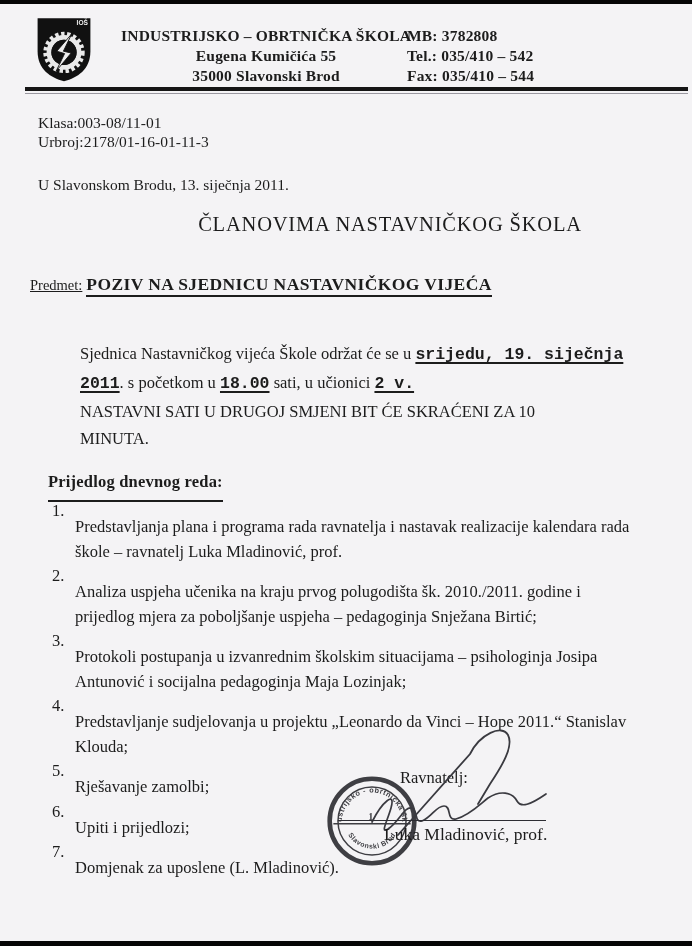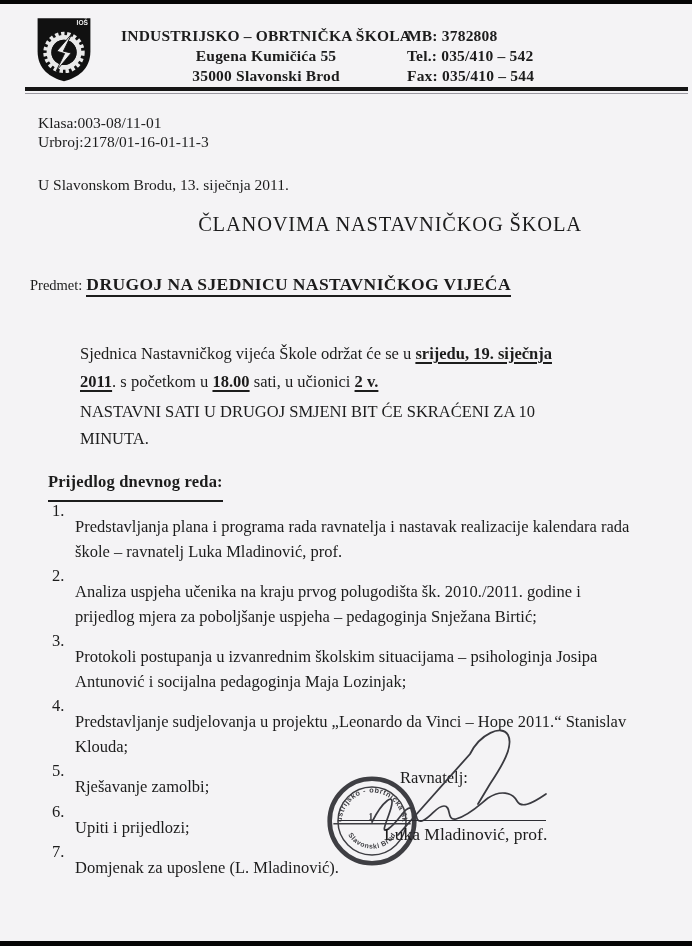--- a/index.html
+++ b/index.html
@@ -34,28 +34,28 @@
 
   .ref-block{position:absolute;left:38px;top:114px;font-size:15.5px;line-height:18.5px;}
   .place-date{position:absolute;left:38px;top:176px;font-size:15.5px;}
 
   .doc-title{
     position:absolute;left:90px;top:213px;width:600px;
     text-align:center;font-size:20.5px;letter-spacing:0.8px;
   }
 
   .subject{position:absolute;left:30px;top:274px;white-space:nowrap;}
-  .subject .lbl{font-size:14.5px;}
+  .subject .lbl{font-size:14.5px;text-decoration:underline;}
   .subject .val{
     font-size:17.5px;font-weight:bold;letter-spacing:0.4px;
     border-bottom:2px solid #1c1c1c;padding-bottom:1px;
   }
 
   .intro{position:absolute;left:80px;top:340px;width:575px;font-size:16.5px;line-height:27.5px;}
-  .bu{font-weight:bold;text-decoration:underline;text-decoration-thickness:1.5px;text-underline-offset:3px;}
+  .bu{font-weight:bold;text-decoration:underline;text-decoration-thickness:1.5px;text-underline-offset:3px;font-family:Liberation Mono, monospace;}
 
   .notice{position:absolute;left:80px;top:399px;width:580px;font-size:16.5px;line-height:26.5px;}
 
   .agenda-heading{
     position:absolute;left:48px;top:472px;
     font-size:16.5px;font-weight:bold;
     border-bottom:2px solid #1c1c1c;padding-bottom:8px;letter-spacing:0.2px;
   }
 
   .agenda{position:absolute;left:52px;top:499px;width:600px;margin:0;padding:0;list-style:none;
@@ -106,21 +106,21 @@
     <div>Klasa:003-08/11-01</div>
     <div>Urbroj:2178/01-16-01-11-3</div>
   </div>
   <div class="place-date">U Slavonskom Brodu, 13. siječnja 2011.</div>
 
   <div class="doc-title">ČLANOVIMA NASTAVNIČKOG ŠKOLA</div>
 
   <div class="subject">
     <span class="lbl">Predmet:</span>
     <span> </span>
-    <span class="val">DRUGOJ NA SJEDNICU NASTAVNIČKOG VIJEĆA</span>
+    <span class="val">POZIV NA SJEDNICU NASTAVNIČKOG VIJEĆA</span>
   </div>
 
   <div class="intro"><span>Sjednica Nastavničkog vijeća Škole održat će se u </span><span class="bu">srijedu,  19. siječnja</span><br><span class="bu">2011</span><span>. s početkom u </span><span class="bu">18.00</span><span> sati, u učionici </span><span class="bu">2 v.</span></div>
 
   <div class="notice"><span>NASTAVNI SATI U DRUGOJ SMJENI BIT ĆE SKRAĆENI ZA 10</span><br><span>MINUTA.</span></div>
 
   <div class="agenda-heading">Prijedlog dnevnog reda:</div>
 
   <ol class="agenda">
       <li>

